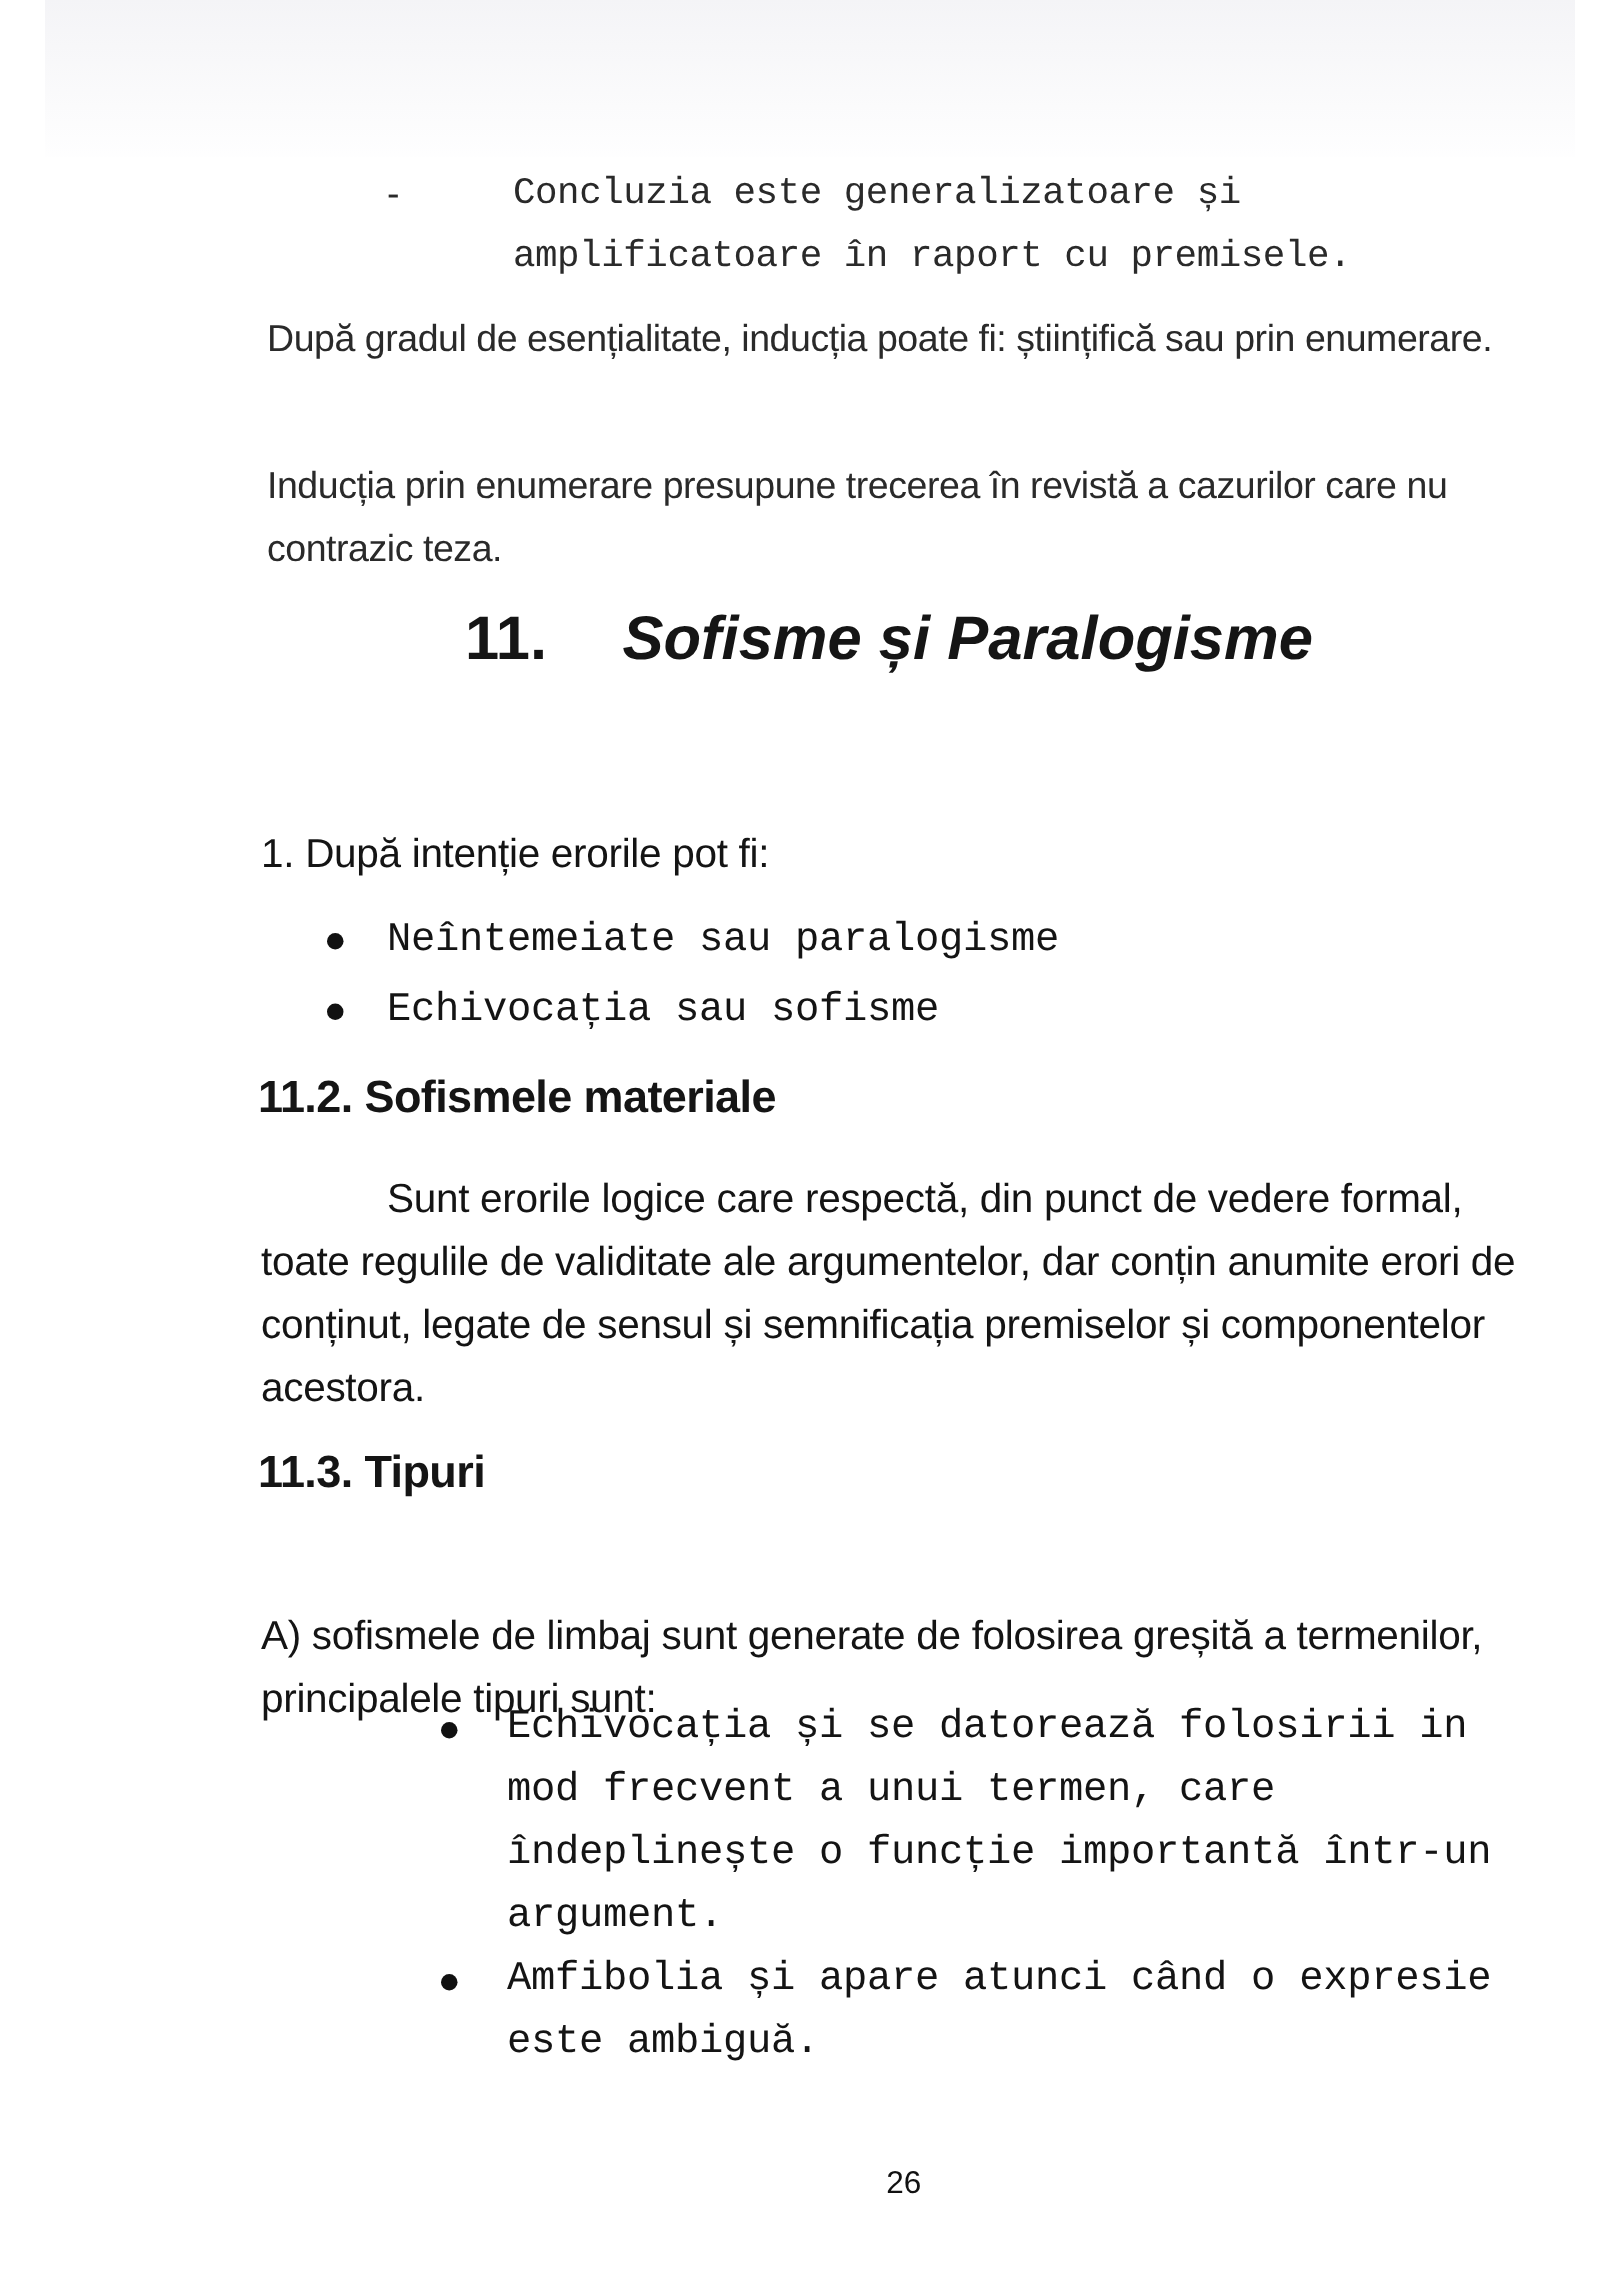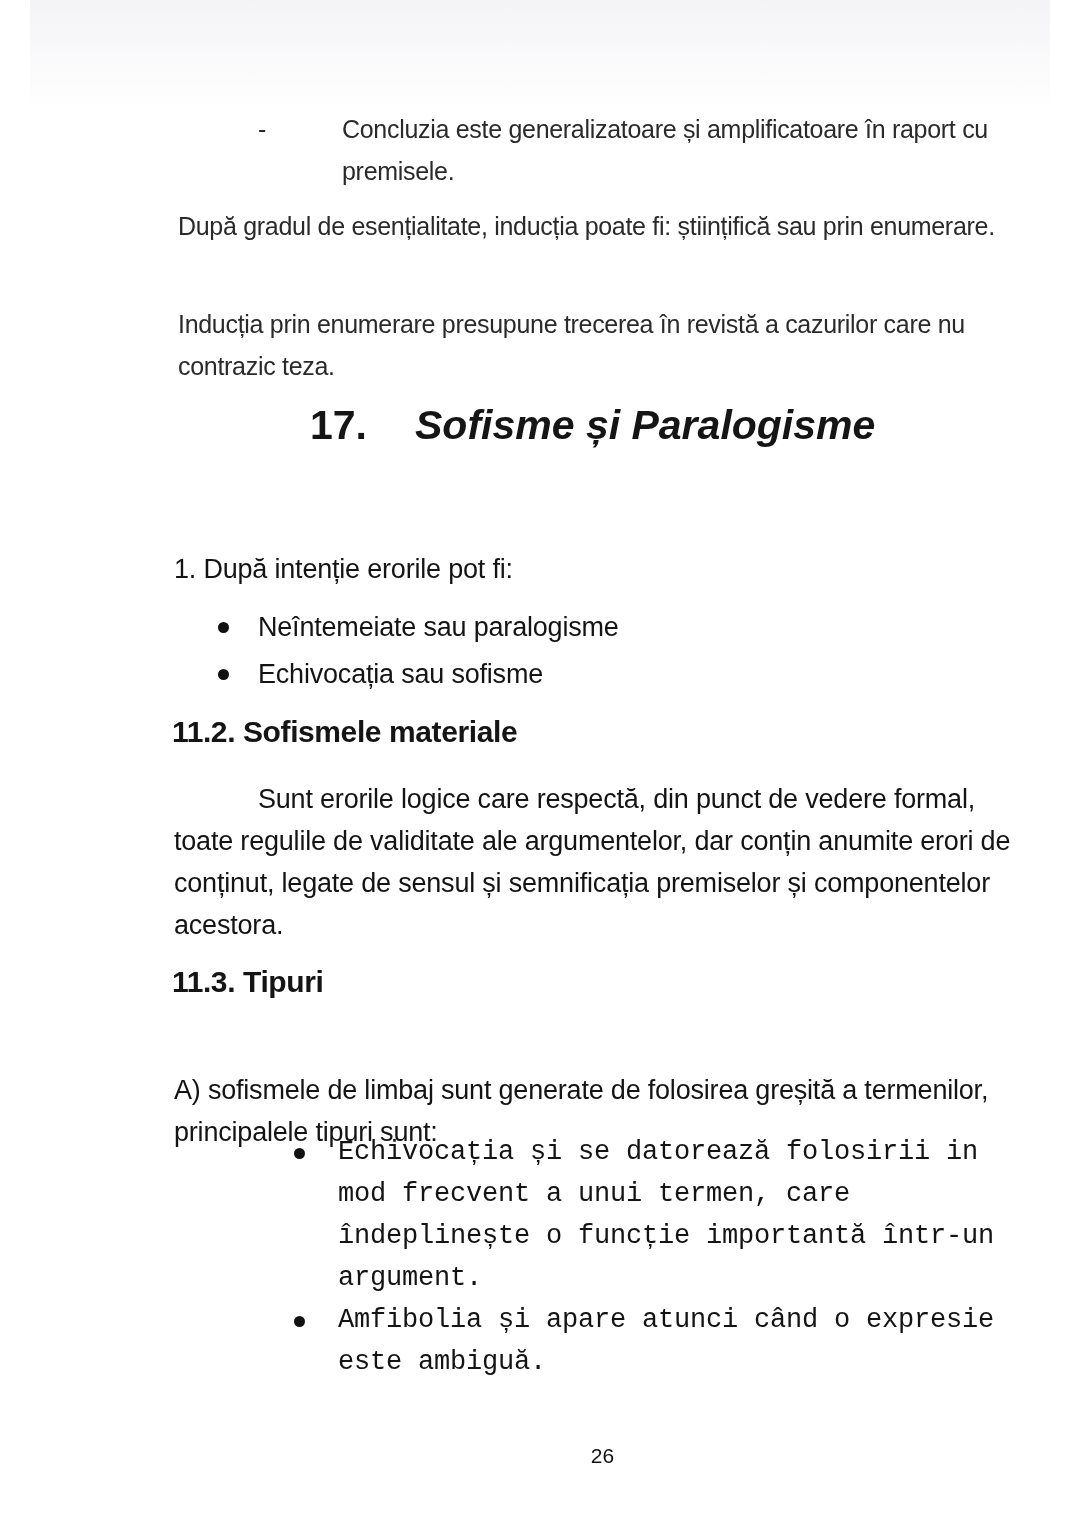--- a/index.html
+++ b/index.html
@@ -38,21 +38,21 @@
       line-height: 42px;
       letter-spacing: -0.3px;
     }
     .dash-item {
       left: 258px; top: 108px; width: 700px;
     }
     .dash-item .dash {
       position: absolute; left: 0; top: 0;
     }
     .dash-item .txt {
-      position: absolute; left: 84px; top: 0; width: 660px;
+      position: absolute; left: 84px; top: 0; width: 660px; font-family: Liberation Mono, monospace;
     }
     .p-upper-1 { left: 178px; top: 205px; width: 830px; }
     .p-upper-2 { left: 178px; top: 303px; width: 830px; }
 
     .chapter-title {
       left: 0; width: 1080px; top: 402px;
       font-size: 41px;
       font-weight: bold;
       color: #151515;
       text-align: left;
@@ -86,21 +86,21 @@
     ul.bul li {
       position: relative;
       padding-left: 0;
     }
     .bullet-dot {
       position: absolute;
       width: 11px; height: 11px;
       border-radius: 50%;
       background: #111;
     }
-    .list-a { left: 218px; top: 606px; width: 700px; }
+    .list-a { left: 218px; top: 606px; width: 700px; font-family: Liberation Mono, monospace; }
     .list-a li { height: 47px; }
     .list-a .bullet-dot { left: 0; top: 16px; }
     .list-a .lbl { position: absolute; left: 40px; top: 0; white-space: nowrap; }
 
     .p-def { left: 174px; top: 778px; width: 850px; text-indent: 84px; }
     .p-a { left: 174px; top: 1069px; width: 820px; }
 
     .list-b { left: 294px; top: 1131px; width: 760px; }
     .list-b li { margin-bottom: 0; font-family: Liberation Mono, monospace; }
     .list-b .bullet-dot { left: 0; top: 17px; }
@@ -122,21 +122,21 @@
 
   <div class="blk upper dash-item">
     <span class="dash">-</span>
     <span class="txt">Concluzia este generalizatoare și amplificatoare în raport cu premisele.</span>
   </div>
 
   <p class="blk upper p-upper-2">Inducția prin enumerare presupune trecerea în revistă a cazurilor care nu contrazic teza.</p>
   <p class="blk upper p-upper-1">După gradul de esențialitate, inducția poate fi: științifică sau prin enumerare.</p>
 
   <h1 class="blk chapter-title">
-    <span class="num">17.</span>
+    <span class="num">11.</span>
     <span class="ttl">Sofisme și Paralogisme</span>
   </h1>
 
   <p class="blk body num-item">1. După intenție erorile  pot fi:</p>
   <ul class="blk body bul list-a">
     <li>
       <span class="bullet-dot"></span>
       <span class="lbl">Neîntemeiate sau paralogisme</span>
     </li>
     <li>

